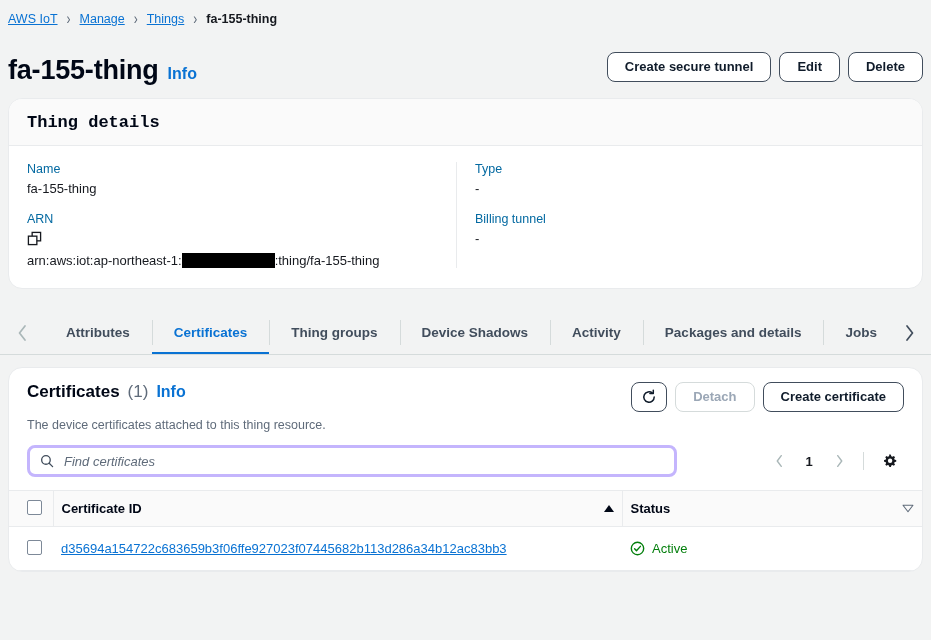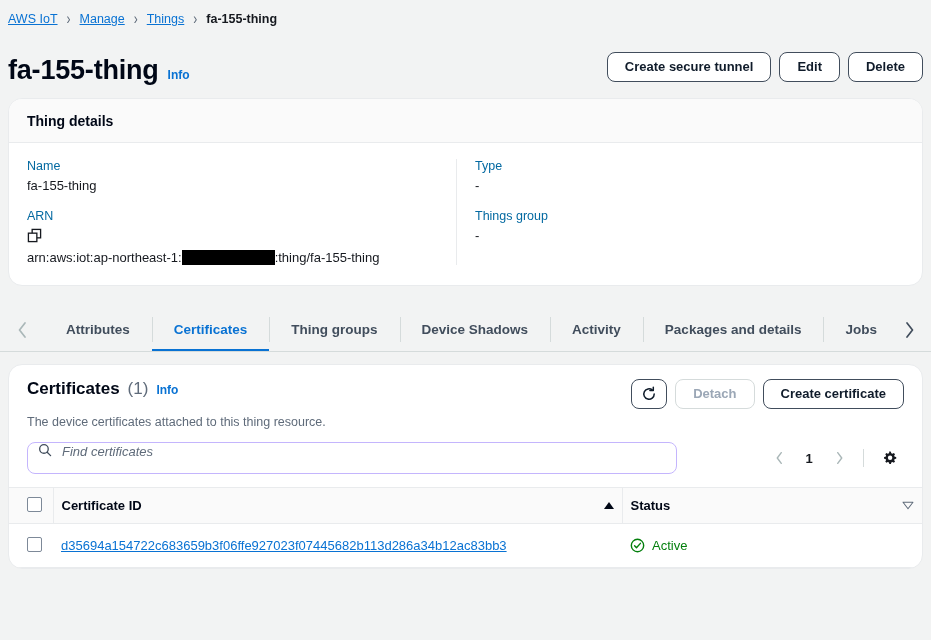--- a/index.html
+++ b/index.html
@@ -50,21 +50,21 @@
   .title-wrap { display: flex; align-items: baseline; gap: 9px; }
   .page-title {
     font-size: 27px;
     font-weight: 700;
     letter-spacing: -0.2px;
     color: #000716;
     line-height: 1.1;
   }
   .info-link {
     color: #0972d3;
-    font-size: 12px;
+    font-size: 16px;
     font-weight: 700;
     text-decoration: none;
     cursor: pointer;
   }
   .hdr-actions { display: flex; gap: 8px; align-items: center; padding-bottom: 4px; }
 
   .btn {
     background: #ffffff;
     border: 1px solid #414d5c;
     border-radius: 8px;
@@ -99,23 +99,24 @@
     margin: 12px 8px 0 8px;
     overflow: hidden;
   }
   .card-header {
     background: #fafafa;
     border-bottom: 1px solid #e9ebed;
     padding: 14px 18px 13px 18px;
   }
   .card-header h2 {
     margin: 0;
-    font-size: 14px;
+    font-size: 17px;
     font-weight: 700;
     color: #000716;
+    font-family: Liberation Mono, monospace;
   }
   .card-body { padding: 16px 18px 20px 18px; }
 
   
   .detail-grid {
     display: flex;
   }
   .detail-col { flex: 1 1 0; padding-right: 18px; }
   .detail-col.second {
     border-left: 1px solid #e9ebed;
@@ -232,25 +233,25 @@
     display: flex;
     align-items: center;
     justify-content: space-between;
     padding: 13px 18px 13px 18px;
     gap: 12px;
   }
   .search-box {
     flex: 0 0 650px;
     max-width: 650px;
     height: 32px;
-    border: 1px solid #c4b5fd;
+    border: 3px solid #c4b5fd;
     border-radius: 8px;
     background: #ffffff;
     display: flex;
-    align-items: flex-start;
+    align-items: center;
     padding: 0 10px;
     gap: 8px;
   }
   .search-box input {
     border: none;
     outline: none;
     flex: 1;
     font-family: "Liberation Sans", sans-serif;
     font-size: 13px;
     font-style: italic;
@@ -402,21 +403,21 @@
           </div>
         </div>
       </div>
 
       <div class="detail-col second">
         <div class="field">
           <div class="field-label">Type</div>
           <div class="field-value">-</div>
         </div>
         <div class="field">
-          <div class="field-label">Things group</div>
+          <div class="field-label">Billing tunnel</div>
           <div class="field-value">-</div>
         </div>
       </div>
 
     </div>
   </div>
 </section>
 
 <div class="tabs-wrap">
   <div class="tab-arrow">

